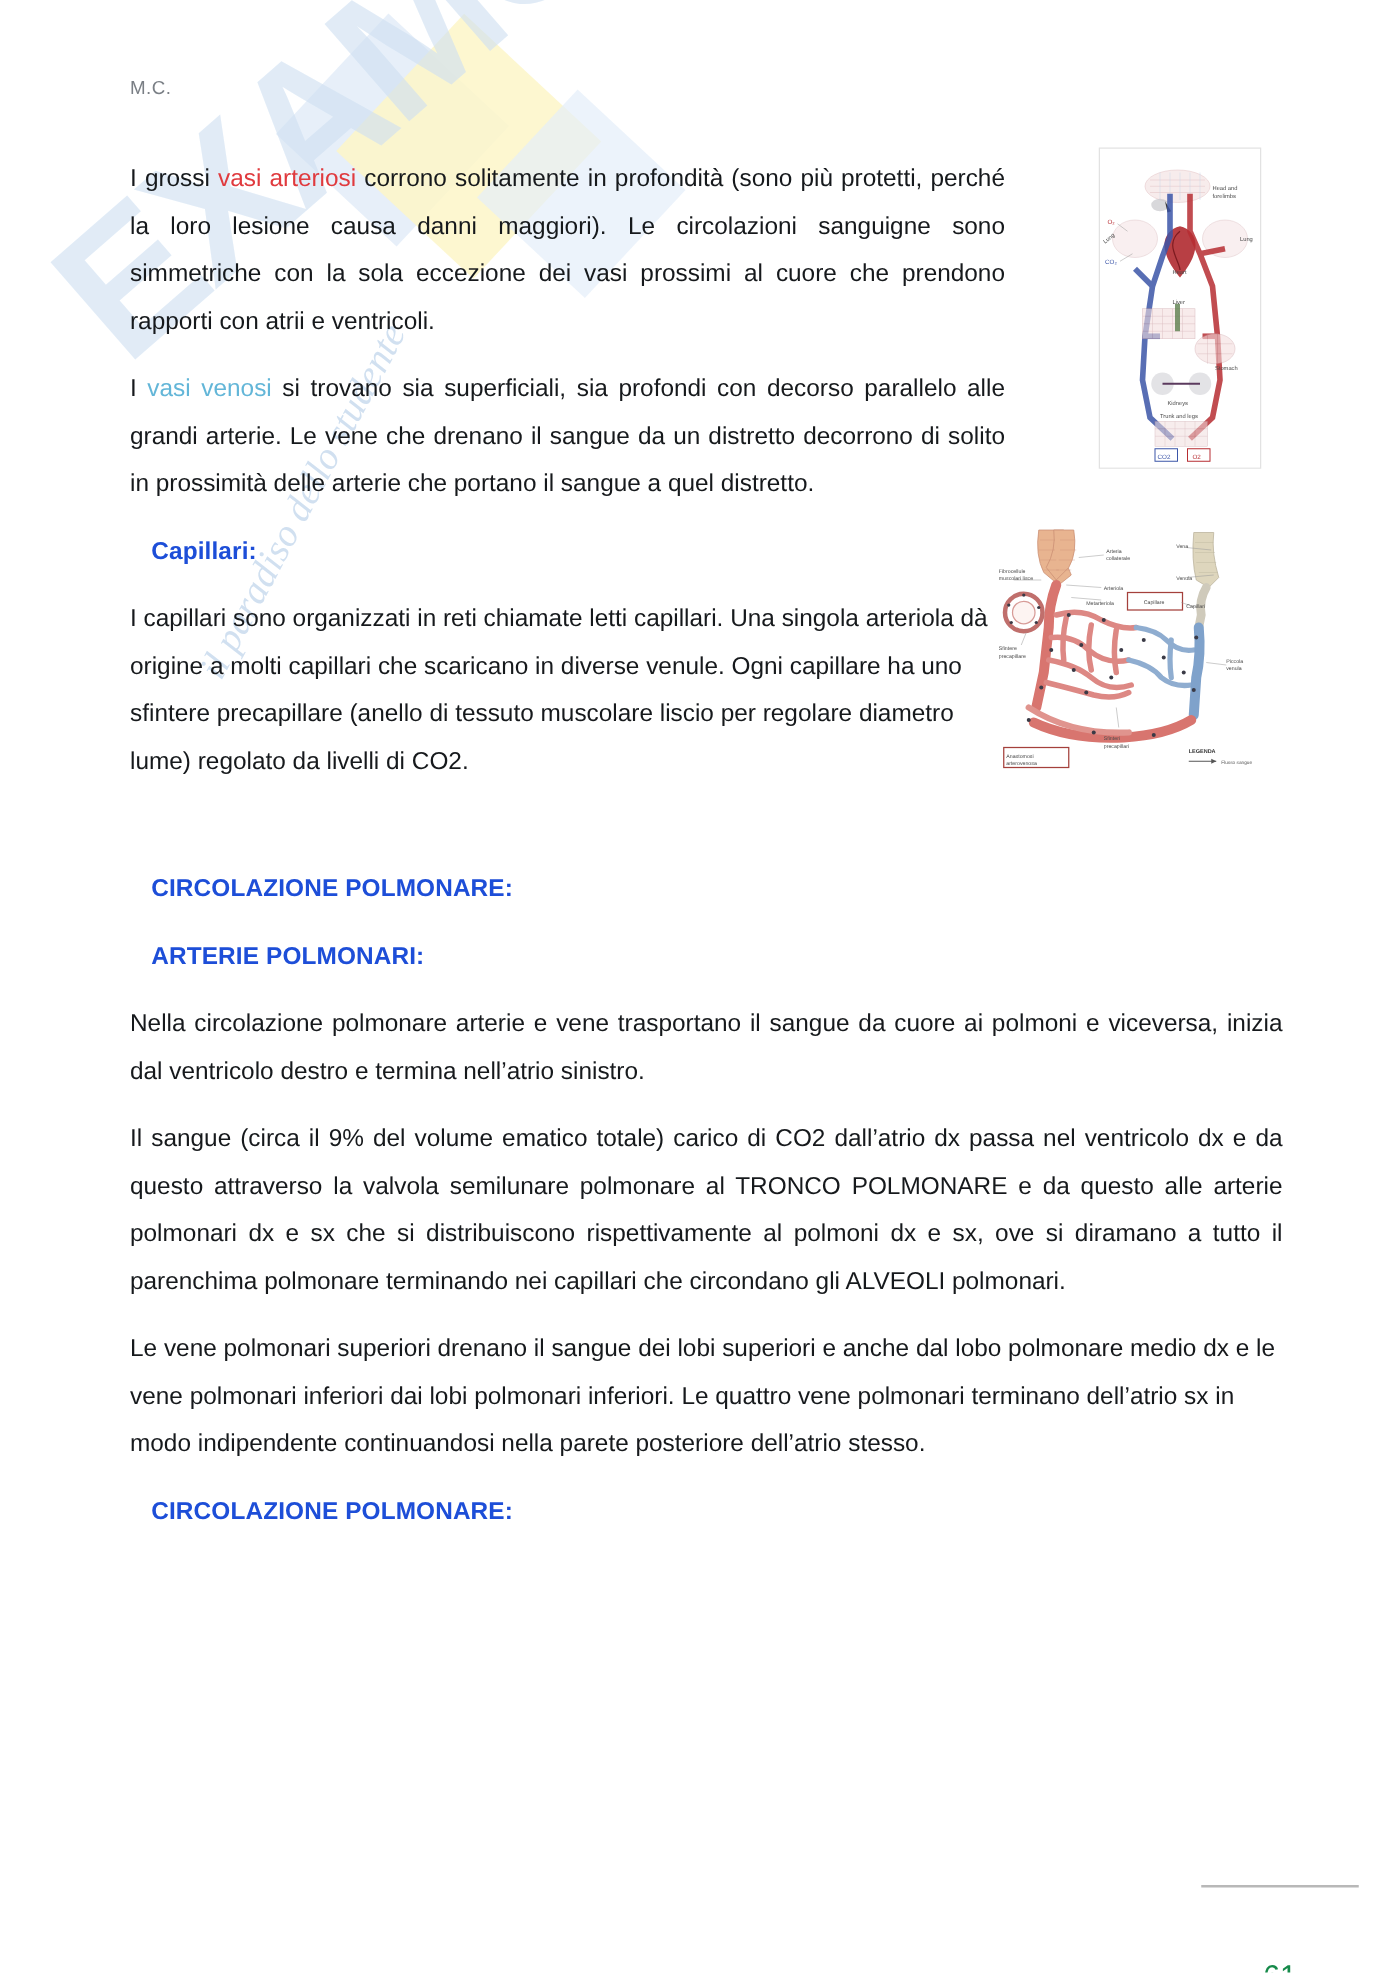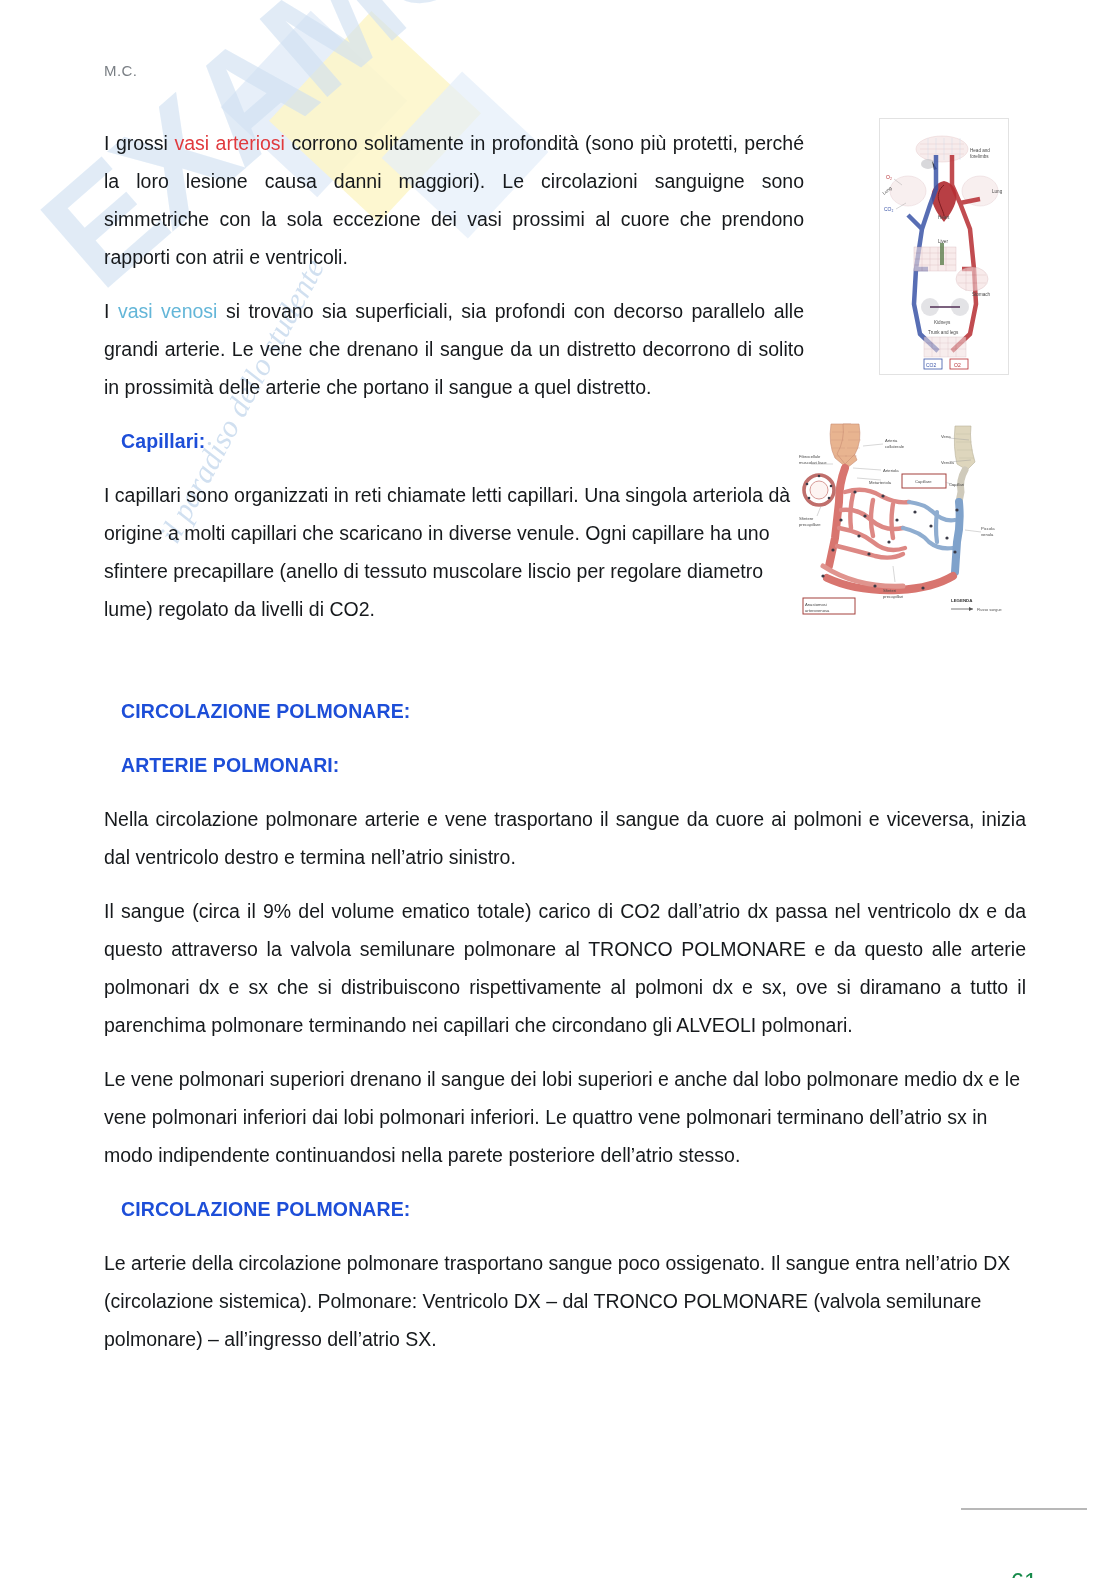--- a/index.html
+++ b/index.html
@@ -328,20 +328,19 @@
     <p class="body">Nella circolazione polmonare arterie e vene trasportano il sangue da cuore ai polmoni e viceversa, inizia dal ventricolo destro e termina nell’atrio sinistro.</p>
 
     <p class="body">Il sangue (circa il 9% del volume ematico totale) carico di CO2 dall’atrio dx passa nel ventricolo dx e da questo attraverso la valvola semilunare polmonare al TRONCO POLMONARE e da questo alle arterie polmonari dx e sx che si distribuiscono rispettivamente al polmoni dx e sx, ove si diramano a tutto il parenchima polmonare terminando nei capillari che circondano gli ALVEOLI polmonari.</p>
 
 
 
     <p class="body nj">Le vene polmonari superiori drenano il sangue dei lobi superiori e anche dal lobo polmonare medio dx e le vene polmonari inferiori dai lobi polmonari inferiori. Le quattro vene polmonari terminano dell’atrio sx in modo indipendente continuandosi nella parete posteriore dell’atrio stesso.</p>
 
     <h4 class="head">CIRCOLAZIONE POLMONARE:</h4>
 
-    <p class="body nj">Le arterie della circolazione polmonare trasportano sangue poco ossigenato. Il sangue entra nell’atrio DX (circolazione sistemica). Polmonare: Ventricolo DX – dal TRONCO POLMONARE (valvola semilunare polmonare) – all’ingresso dell’atrio SX.</p>
 
   </div>
 
   <div class="footer-rule"></div>
   <div class="page-num">61</div>
 
 </div>
 
 </body></html>

